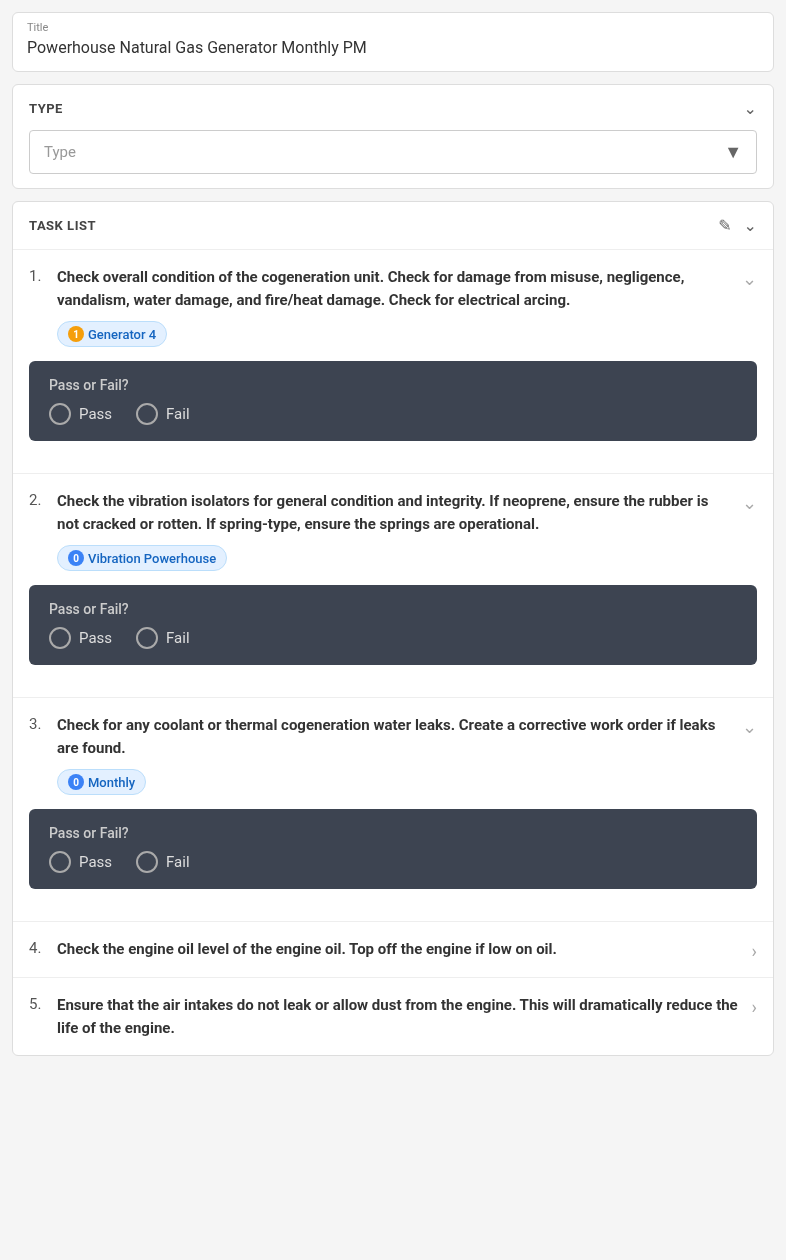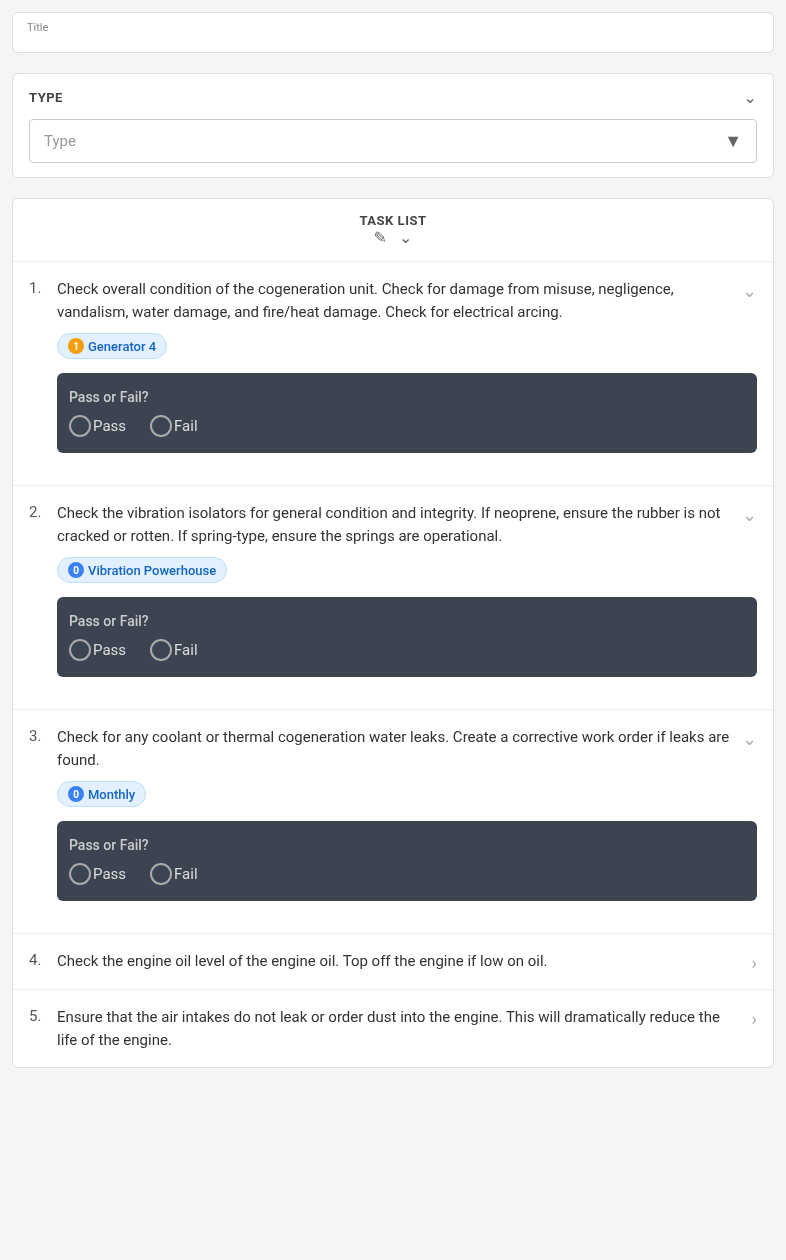--- a/index.html
+++ b/index.html
@@ -16,21 +16,21 @@
       background: #f5f5f5;
       padding: 12px;
     }
 
     
     .title-section {
       background: #fff;
       border: 1px solid #ddd;
       border-radius: 6px;
       padding: 8px 14px 14px;
-      margin-bottom: 20px;
+      margin-bottom: 12px;
       position: relative;
     }
     .title-label {
       font-size: 11px;
       color: #888;
       margin-bottom: 4px;
     }
     .title-value {
       font-size: 16px;
       color: #333;
@@ -48,21 +48,21 @@
       font-size: 16px;
       cursor: pointer;
     }
 
     
     .type-section {
       background: #fff;
       border: 1px solid #ddd;
       border-radius: 6px;
       padding: 14px 16px;
-      margin-bottom: 20px;
+      margin-bottom: 12px;
     }
     .type-header-row {
       display: flex;
       align-items: center;
       justify-content: space-between;
       margin-bottom: 12px;
     }
     .type-dropdown {
       border: 1px solid #ccc;
       border-radius: 4px;
@@ -89,21 +89,20 @@
       padding: 0;
       margin-bottom: 12px;
       overflow: hidden;
     }
     .tasklist-header {
       display: flex;
       align-items: center;
       justify-content: space-between;
       padding: 14px 16px;
       border-bottom: 1px solid #eee;
-      flex-direction: column;
     }
     .tasklist-title {
       font-size: 13px;
       font-weight: 700;
       color: #444;
       letter-spacing: 0.5px;
       text-transform: uppercase;
     }
     .tasklist-icons {
       display: flex;
@@ -139,20 +138,21 @@
       font-size: 15px;
       color: #555;
       min-width: 20px;
       margin-top: 1px;
     }
     .task-text {
       font-size: 15px;
       color: #333;
       line-height: 1.5;
       flex: 1;
+      font-weight: bold;
     }
     .task-chevron {
       color: #aaa;
       font-size: 18px;
       margin-left: 8px;
       cursor: pointer;
       flex-shrink: 0;
       margin-top: 2px;
     }
 
@@ -187,39 +187,38 @@
       color: #fff;
       flex-shrink: 0;
     }
     .tag-icon-yellow { background: #f59e0b; }
     .tag-icon-blue { background: #3b82f6; }
 
     
     .pass-fail-panel {
       background: #3d4451;
       border-radius: 6px;
-      padding: 16px 12px;
+      padding: 16px 20px;
       margin-top: 14px;
-      margin-left: 28px;
     }
     .pass-fail-label {
       font-size: 14px;
       color: #ccc;
       margin-bottom: 10px;
       font-weight: 500;
     }
     .pass-fail-options {
       display: flex;
       align-items: center;
       gap: 24px;
     }
     .radio-option {
       display: flex;
       align-items: center;
-      gap: 2px;
+      gap: 8px;
       cursor: pointer;
     }
     .radio-circle {
       width: 22px;
       height: 22px;
       border-radius: 50%;
       border: 2px solid #aaa;
       background: transparent;
       flex-shrink: 0;
     }
@@ -233,20 +232,21 @@
       height: 16px;
     }
   </style>
 </head>
 <body>
 
 <div class="page-container">
 
   <div class="title-section">
     <div class="title-label">Title</div>
+    <div class="title-value">Powerhouse Natural Gas Generator Monthly PM</div>
   </div>
 
   <div class="type-section">
     <div class="type-header-row">
       <span class="section-title">TYPE</span>
       <span class="chevron-icon">⌄</span>
     </div>
     <div class="type-dropdown">
       <span class="type-dropdown-label">Type</span>
       <span class="dropdown-arrow">▼</span>
@@ -359,21 +359,21 @@
           <span class="task-text">Check the engine oil level of the engine oil. Top off the engine if low on oil.</span>
         </div>
         <span class="task-chevron">›</span>
       </div>
     </div>
 
     <div class="task-item">
       <div class="task-row">
         <div class="task-number-text">
           <span class="task-number">5.</span>
-          <span class="task-text">Ensure that the air intakes do not leak or order dust into the engine. This will dramatically reduce the life of the engine.</span>
+          <span class="task-text">Ensure that the air intakes do not leak or allow dust from the engine. This will dramatically reduce the life of the engine.</span>
         </div>
         <span class="task-chevron">›</span>
       </div>
     </div>
 
   </div>
 
 </div>
 
 </body></html>

